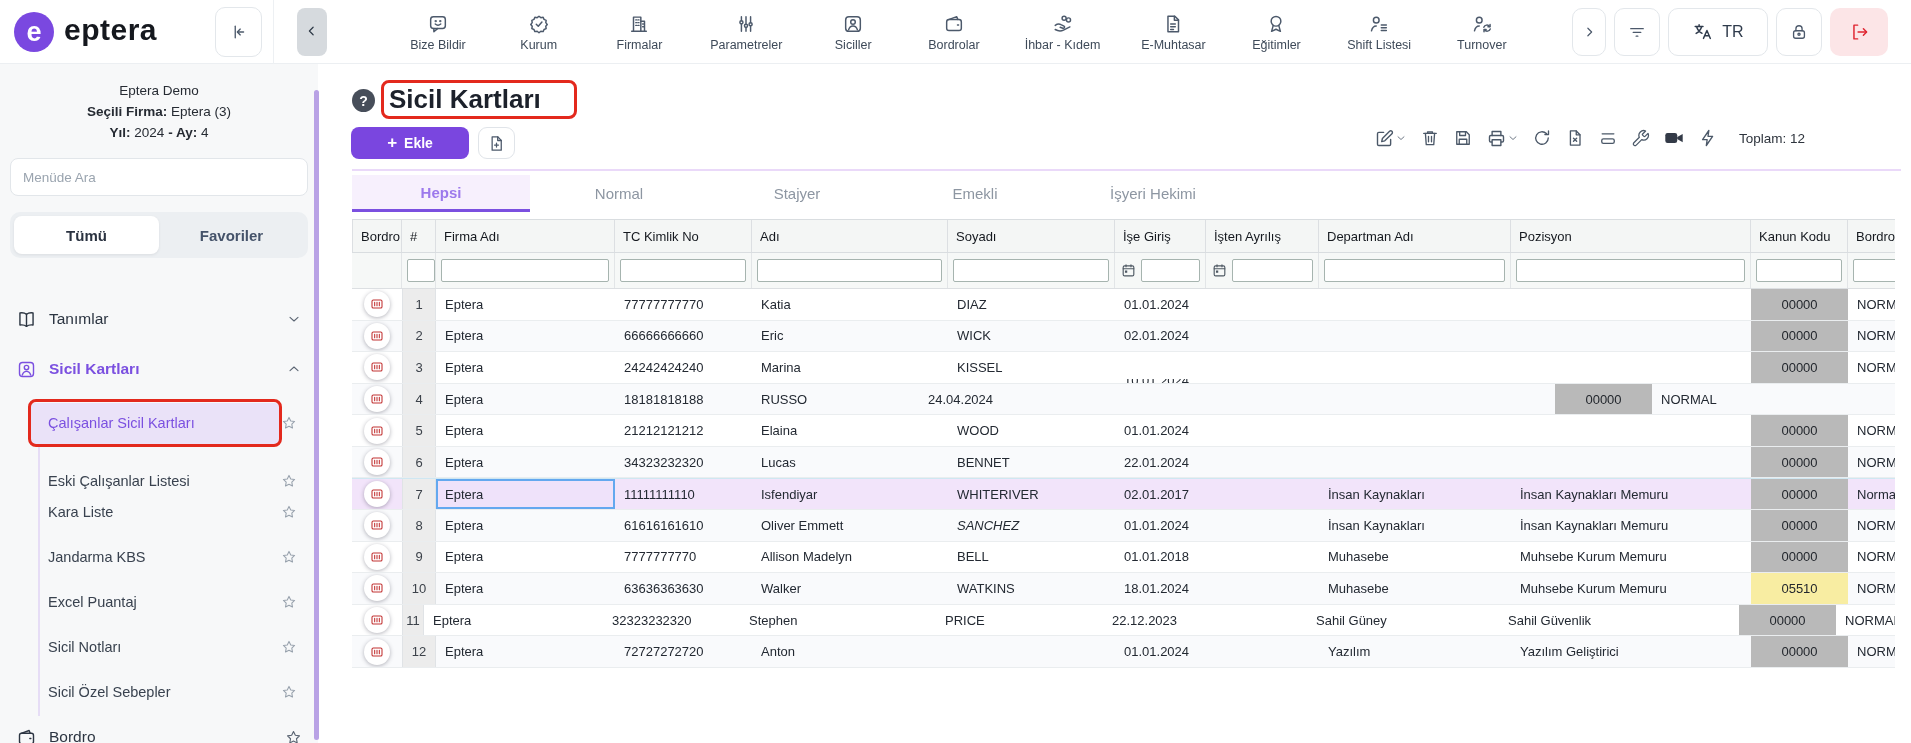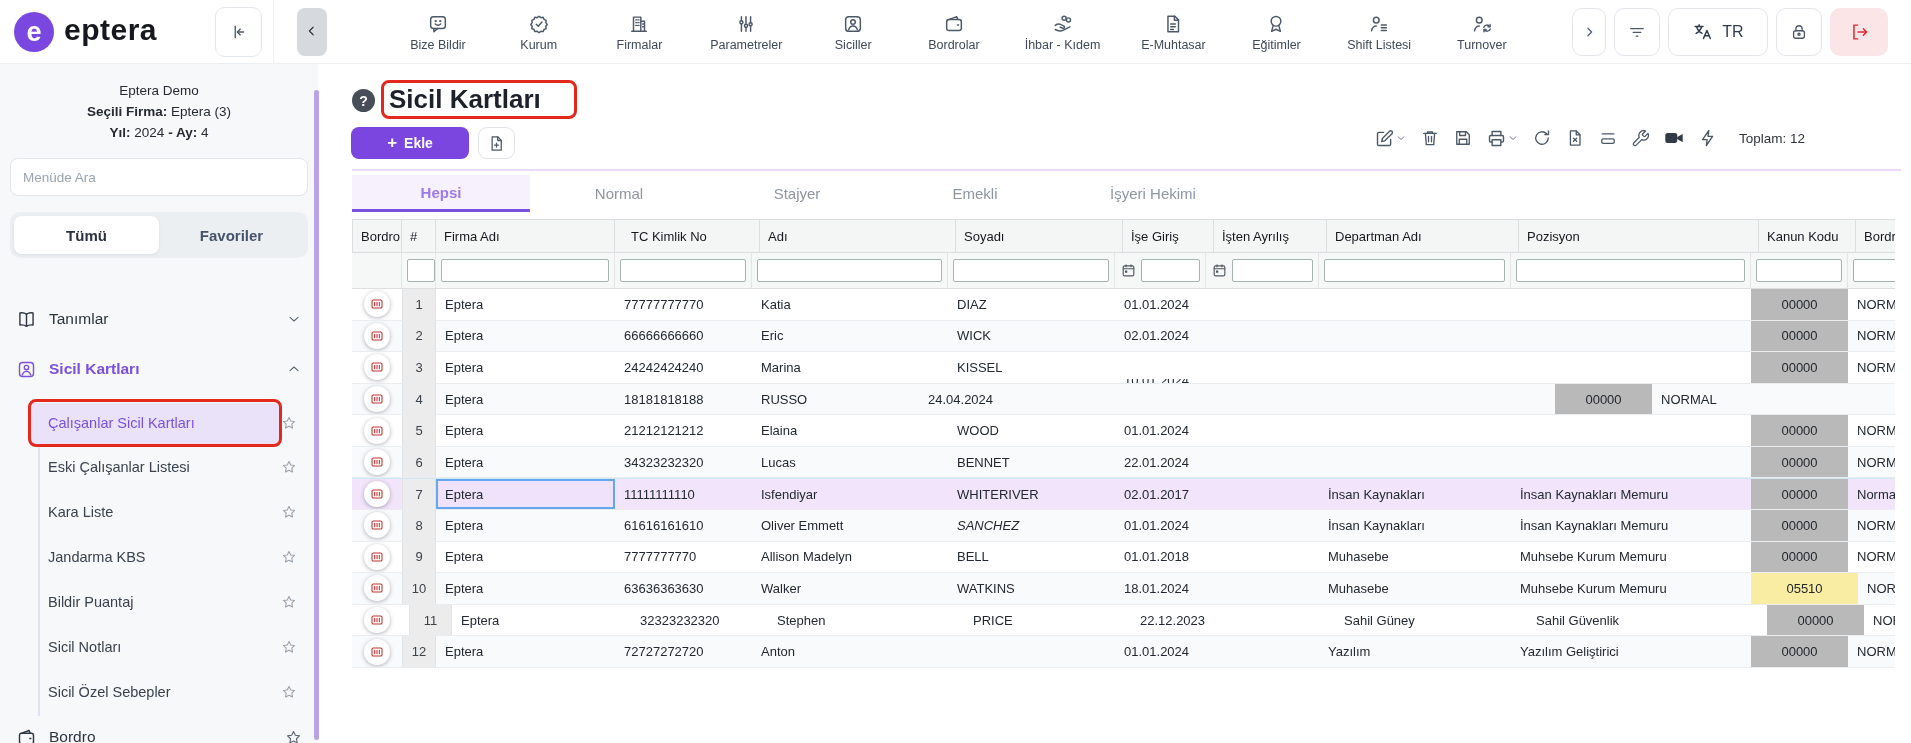--- a/index.html
+++ b/index.html
@@ -315,21 +315,21 @@
   <div class="sub-active-bg"></div>
   <div id="submenu">
       <div class="sub-item active" style="top: 337px;">
         <span>Çalışanlar Sicil Kartları</span>
         <span class="star icw">
           <svg width="16" height="16" viewBox="0 0 24 24" fill="none" stroke="currentColor" stroke-width="1.6" stroke-linecap="round" stroke-linejoin="round">
             <path d="M12 3.6l2.6 5.3 5.8.8-4.2 4.1 1 5.8-5.2-2.7-5.2 2.7 1-5.8-4.2-4.1 5.8-.8z"></path>
           </svg>
         </span>
       </div>
-      <div class="sub-item" style="top: 381px;">
+      <div class="sub-item" style="top: 381px; align-items: flex-end;">
         <span>Eski Çalışanlar Listesi</span>
         <span class="star icw">
           <svg width="16" height="16" viewBox="0 0 24 24" fill="none" stroke="currentColor" stroke-width="1.6" stroke-linecap="round" stroke-linejoin="round">
             <path d="M12 3.6l2.6 5.3 5.8.8-4.2 4.1 1 5.8-5.2-2.7-5.2 2.7 1-5.8-4.2-4.1 5.8-.8z"></path>
           </svg>
         </span>
       </div>
       <div class="sub-item" style="top: 426px;">
         <span>Kara Liste</span>
         <span class="star icw">
@@ -340,21 +340,21 @@
       </div>
       <div class="sub-item" style="top: 471px;">
         <span>Jandarma KBS</span>
         <span class="star icw">
           <svg width="16" height="16" viewBox="0 0 24 24" fill="none" stroke="currentColor" stroke-width="1.6" stroke-linecap="round" stroke-linejoin="round">
             <path d="M12 3.6l2.6 5.3 5.8.8-4.2 4.1 1 5.8-5.2-2.7-5.2 2.7 1-5.8-4.2-4.1 5.8-.8z"></path>
           </svg>
         </span>
       </div>
       <div class="sub-item" style="top: 516px;">
-        <span>Bildir Puantaj</span>
+        <span>Excel Puantaj</span>
         <span class="star icw">
           <svg width="16" height="16" viewBox="0 0 24 24" fill="none" stroke="currentColor" stroke-width="1.6" stroke-linecap="round" stroke-linejoin="round">
             <path d="M12 3.6l2.6 5.3 5.8.8-4.2 4.1 1 5.8-5.2-2.7-5.2 2.7 1-5.8-4.2-4.1 5.8-.8z"></path>
           </svg>
         </span>
       </div>
       <div class="sub-item" style="top: 561px;">
         <span>Sicil Notları</span>
         <span class="star icw">
           <svg width="16" height="16" viewBox="0 0 24 24" fill="none" stroke="currentColor" stroke-width="1.6" stroke-linecap="round" stroke-linejoin="round">
@@ -513,21 +513,21 @@
     <div class="m-tab">Stajyer</div>
     <div class="m-tab">Emekli</div>
     <div class="m-tab">İşyeri Hekimi</div>
   </div>
 
 <div class="table">
   <div class="thead" id="thead">
       <div class="th" style="width: 50px;">Bordro</div>
       <div class="th" style="width: 34px;">#</div>
       <div class="th" style="width: 179px;">Firma Adı</div>
-      <div class="th" style="width: 137px; margin-left: 8px;">TC Kimlik No</div>
+      <div class="th" style="width: 137px;">TC Kimlik No</div>
       <div class="th" style="width: 196px;">Adı</div>
       <div class="th" style="width: 167px;">Soyadı</div>
       <div class="th" style="width: 91px;">İşe Giriş</div>
       <div class="th" style="width: 113px;">İşten Ayrılış</div>
       <div class="th" style="width: 192px;">Departman Adı</div>
       <div class="th" style="width: 240px;">Pozisyon</div>
       <div class="th" style="width: 97px;">Kanun Kodu</div>
       <div class="th" style="width: 120px;">Bordro</div>
     </div>
   <div class="tfilter" id="tfilter">
@@ -800,35 +800,35 @@
         </div>
         <div class="td num" style="width: 34px;">10</div>
         <div class="td" style="width: 179px;">Eptera</div>
         <div class="td" style="width: 137px;">63636363630</div>
         <div class="td" style="width: 196px;">Walker</div>
         <div class="td" style="width: 167px;">WATKINS</div>
         <div class="td" style="width: 91px;">18.01.2024</div>
         <div class="td" style="width: 113px;"></div>
         <div class="td" style="width: 192px;">Muhasebe</div>
         <div class="td" style="width: 240px;">Muhsebe Kurum Memuru</div>
-        <div class="td kanun" style="width: 107px;">
+        <div class="td kanun" style="width: 97px;">
           <div class="kanun-block yellow">05510</div>
         </div>
         <div class="td" style="width: 120px;">NORMAL</div>
       </div>
       <div class="trow">
         <div class="td center" style="width: 50px;">
           <button class="slip-btn">
             <svg width="16" height="16" viewBox="0 0 24 24" fill="none" stroke="currentColor" stroke-width="1.6" stroke-linecap="round" stroke-linejoin="round">
               <rect x="4.5" y="6" width="15" height="12" rx="2"></rect>
               <path d="M8.5 9.5v5M12 9.5v5M15.5 9.5v5"></path>
             </svg>
           </button>
         </div>
-        <div class="td num" style="width: 43px; margin-left: 7px;">11</div>
+        <div class="td num" style="width: 22px;">11</div>
         <div class="td" style="width: 179px;">Eptera</div>
         <div class="td" style="width: 137px;">32323232320</div>
         <div class="td" style="width: 196px;">Stephen</div>
         <div class="td" style="width: 167px;">PRICE</div>
         <div class="td" style="width: 91px;">22.12.2023</div>
         <div class="td" style="width: 113px;"></div>
         <div class="td" style="width: 192px;">Sahil Güney</div>
         <div class="td" style="width: 240px;">Sahil Güvenlik</div>
         <div class="td kanun" style="width: 97px;">
           <div class="kanun-block">00000</div>

